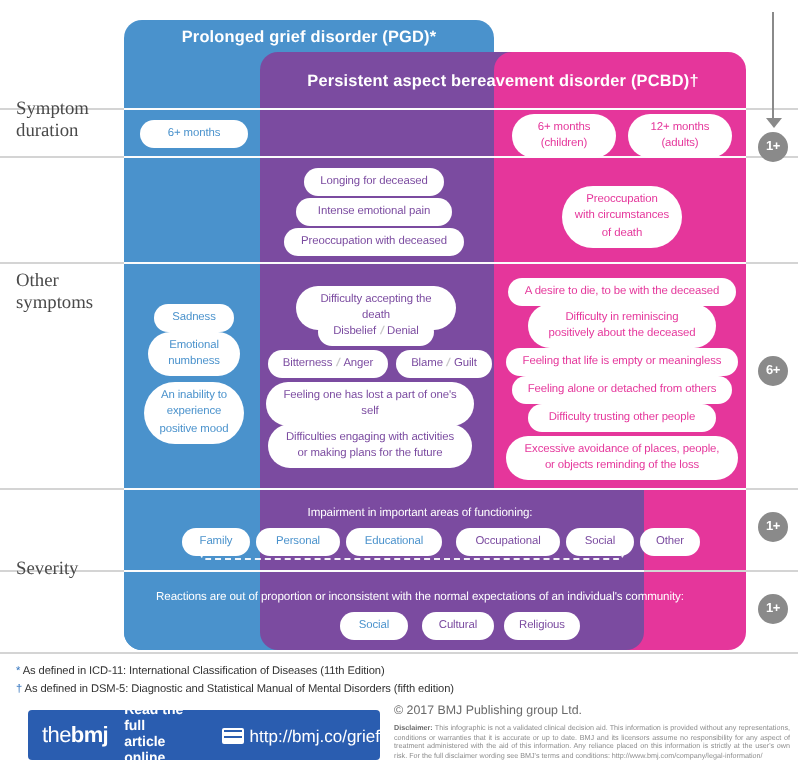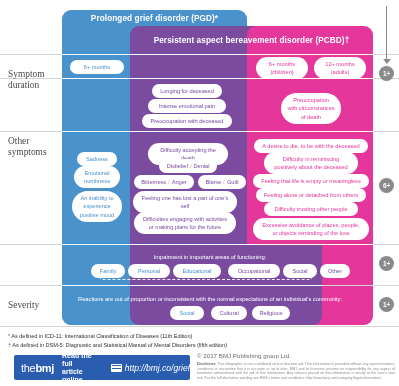--- a/index.html
+++ b/index.html
@@ -124,21 +124,21 @@
   .banner-logo {
     color: #ffffff; font-size: 11px; margin-left: 7px; letter-spacing: -.3px;
   }
   .banner-logo b { font-weight: bold; }
   .banner-read {
     color: #ffffff; font-size: 7px; font-weight: bold;
     line-height: 8px; margin-left: 8px; text-align: left;
   }
   .banner-url {
     display: flex; align-items: center; margin-left: 7px;
-    color: #ffffff; font-size: 8.5px; font-style: italic;
+    color: #ffffff; font-size: 8.5px;
   }
   .url-icon {
     width: 11px; height: 8px; background: #ffffff; border-radius: 1px;
     margin-right: 3px; position: relative;
   }
   .url-icon::before {
     content: ""; position: absolute; left: 1px; right: 1px; top: 1.5px;
     height: 1.3px; background: #2a5db0;
   }
   .url-icon::after {
@@ -176,23 +176,23 @@
   <div class="rowline" style="top:244px"></div>
   <div class="rowline" style="top:285px"></div>
   <div class="rowline" style="top:326px"></div>
 
   <div class="rowline-white" style="left:62px;top:54px;width:311px"></div>
   <div class="rowline-white" style="left:62px;top:78px;width:311px"></div>
   <div class="rowline-white" style="left:62px;top:131px;width:311px"></div>
   <div class="rowline-white" style="left:62px;top:244px;width:311px"></div>
   <div class="rowline-white" style="left:62px;top:285px;width:260px"></div>
 
-  <div class="rowlabel" style="top:69px">Symptom<br>duration</div>
+  <div class="rowlabel" style="top:50px">Symptom<br>duration</div>
   <div class="rowlabel" style="top:136px">Other<br>symptoms</div>
-  <div class="rowlabel" style="top:300px">Severity</div>
+  <div class="rowlabel" style="top:280px">Severity</div>
 
   <div class="arrow-line"></div>
   <div class="arrow-head"></div>
   <div class="badge" style="left:379px;top:66px">1+</div>
   <div class="badge" style="left:379px;top:178px">6+</div>
   <div class="badge" style="left:379px;top:256px">1+</div>
   <div class="badge" style="left:379px;top:297px">1+</div>
 
   <div class="pill blue" style="left:70px;top:60px;width:54px">6+ months</div>
   <div class="pill pink" style="left:256px;top:57px;width:52px">6+ months<br>(children)</div>

